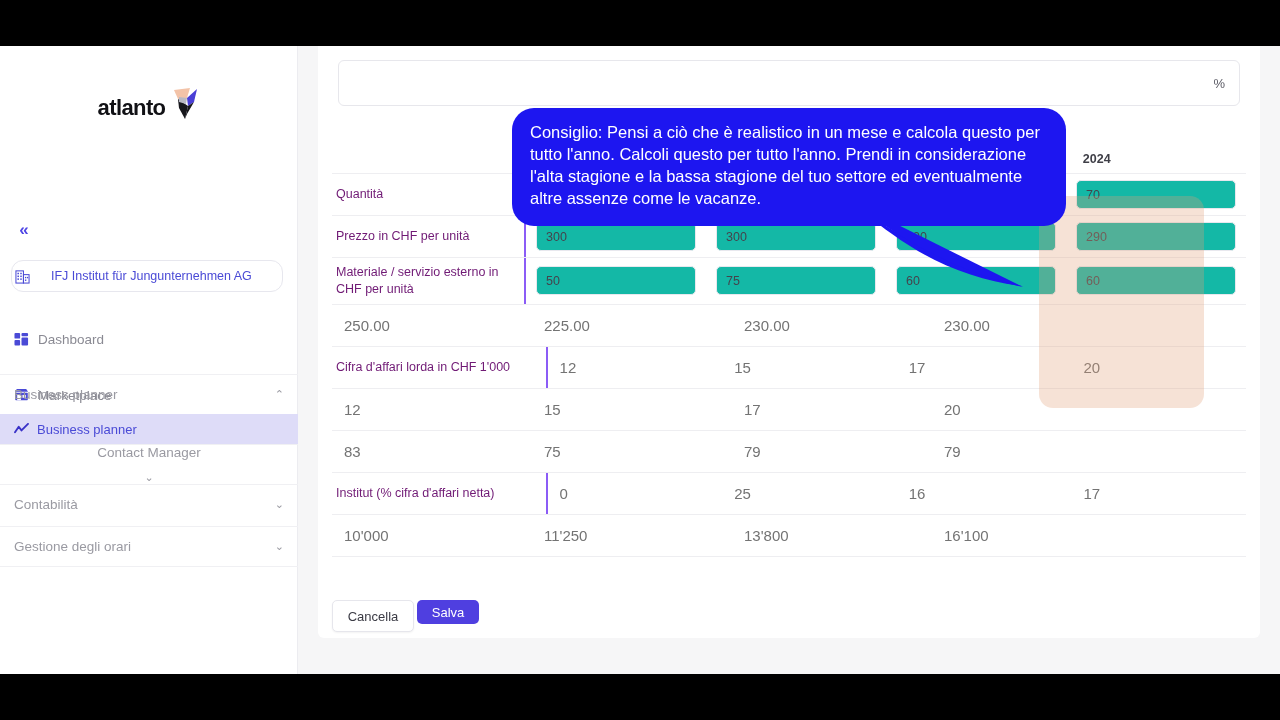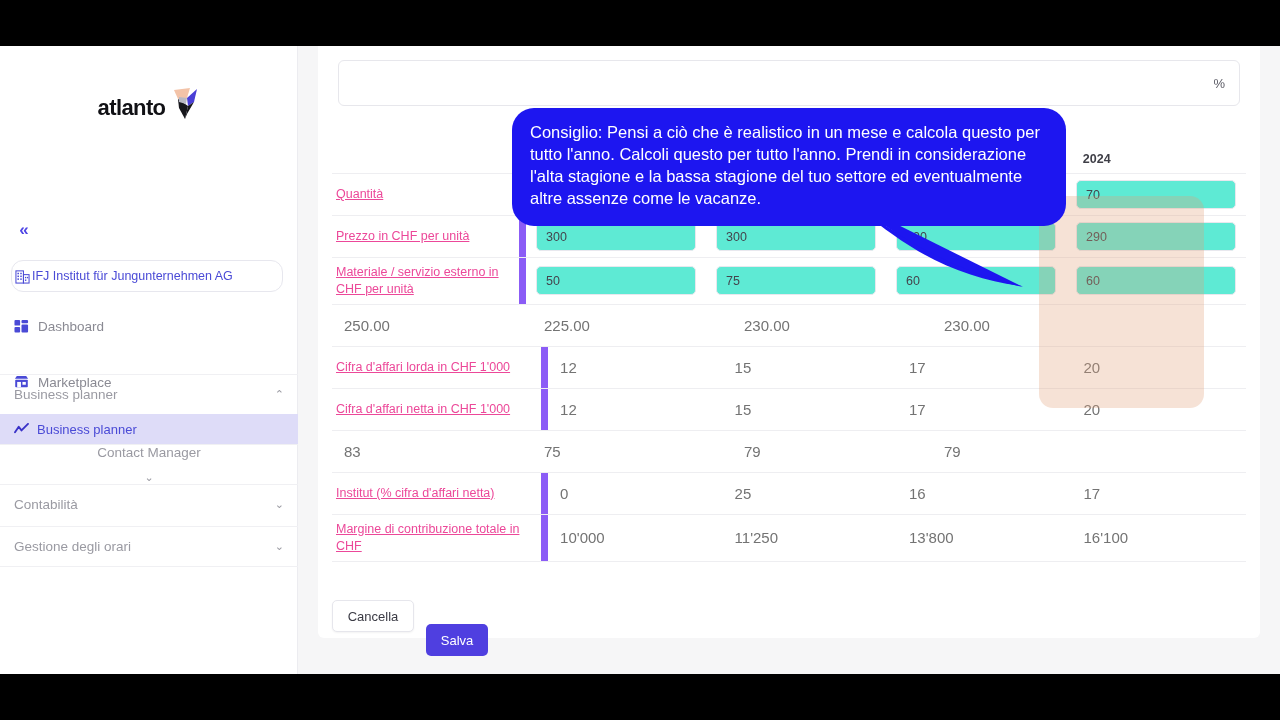--- a/index.html
+++ b/index.html
@@ -49,31 +49,31 @@
     display: flex; align-items: center; justify-content: center;
     color: #4f46e5; font-size: 17px; font-weight: 700;
     cursor: pointer;
   }
 
   #org-chip {
     position: absolute; left: 11px; top: 214px;
     width: 272px; height: 32px;
     border: 1px solid #e7e7ee; border-radius: 12px;
     background: #fff;
-    display: flex; align-items: center; gap: 2px;
+    display: flex; align-items: center; gap: 21px;
     padding: 0 3px;
     cursor: pointer;
   }
   #org-chip .label {
     font-size: 12.5px; color: #4a4ad6; white-space: nowrap;
   }
 
   .nav-simple {
     position: absolute; left: 14px;
-    height: 28px; display: flex; align-items: flex-start; gap: 9px;
+    height: 28px; display: flex; align-items: flex-end; gap: 9px;
     cursor: pointer;
   }
   .nav-simple .label { font-size: 13.5px; color: #8a8a93; }
 
   .nav-group {
     position: absolute; left: 0; width: 298px; height: 40px;
     display: flex; align-items: center;
     padding: 0 14px;
     border-top: 1px solid #f0f0f3;
     cursor: pointer;
@@ -115,34 +115,33 @@
   }
   #pct-field .sym { font-size: 13px; color: #5c5c66; }
 
   
   #tbl { position: absolute; left: 14px; top: 101px; width: 914px; }
   .trow { position: relative; display: flex; border-bottom: 1px solid #eeeef1; }
   .trow.head { border-bottom: 1px solid #eeeef1; }
   .cell-label {
     width: 248px; min-height: 41px;
     display: flex; align-items: center;
-    font-size: 12.5px; color: #ec4899; line-height: 1.35;
+    font-size: 12.5px; color: #701a75; line-height: 1.35;
     padding: 6px 12px 6px 4px;
-    border-right: 7px solid #8b5cf6;
-    text-decoration: underline;
+    border-right: 2px solid #8b5cf6;
   }
   .cell-val {
     width: 200px; min-height: 41px;
     display: flex; align-items: center;
     padding: 0 10px;
   }
   .cell-val .inp {
     width: 160px; height: 29px;
     border: 1px solid #e8e8ee; border-radius: 5px;
-    background: #5eead4;
+    background: #14b8a6;
     display: flex; align-items: center;
     padding: 0 9px;
     font-size: 12.5px; color: #44444d;
   }
   .cell-val .plain { font-size: 15px; color: #737373; padding-left: 2px; }
   .hdr-label { width: 248px; height: 44px; border-right: 1px solid #eeeef1; }
   .hdr-year {
     width: 200px; height: 44px;
     display: flex; align-items: flex-end;
     padding: 0 10px 7px 12px;
@@ -154,33 +153,33 @@
   #hl2022 {
     position: absolute;
     left: 741px; top: 150px;
     width: 165px; height: 212px;
     background: rgba(226,160,120,0.30);
     border-radius: 14px;
     pointer-events: none;
   }
 
   
-  #btns { position: absolute; left: 14px; top: 572px; display: flex; gap: 12px; }
+  #btns { position: absolute; left: 14px; top: 572px; display: flex; gap: 3px; }
   #cancel-btn {
     min-width: 82px; height: 32px;
     border: 1px solid #e6e6ec; border-radius: 5px; background: #fff;
     display: flex; align-items: center; justify-content: center;
     font-size: 13px; color: #3a3a44; cursor: pointer;
     box-shadow: 0 1px 2px rgba(0,0,0,0.05);
   }
   #save-btn {
-    min-width: 62px; height: 32px;
+    min-width: 62px; height: 24px;
     border: none; border-radius: 5px; background: #4f3fe0;
     display: flex; align-items: center; justify-content: center;
-    font-size: 13px; color: #fff; cursor: pointer; margin-top: 24px;
+    font-size: 13px; color: #fff; cursor: pointer;
   }
 
   
   #bubble {
     position: absolute; left: 214px; top: 62px;
     width: 554px;
     background: #1d16f0;
     border-radius: 22px;
     padding: 14px 18px 16px 18px;
     z-index: 60;
@@ -373,21 +372,20 @@
               </div>
             <div class="cell-val">
                 <span class="plain">17</span>
               </div>
             <div class="cell-val">
                 <span class="plain">20</span>
               </div>
           </div>
 
           <div class="trow">
-            <div class="cell-label">Cifra d'affari netta in CHF 1'000</div>
             <div class="cell-val">
                 <span class="plain">12</span>
               </div>
             <div class="cell-val">
                 <span class="plain">15</span>
               </div>
             <div class="cell-val">
                 <span class="plain">17</span>
               </div>
             <div class="cell-val">
@@ -420,21 +418,20 @@
               </div>
             <div class="cell-val">
                 <span class="plain">16</span>
               </div>
             <div class="cell-val">
                 <span class="plain">17</span>
               </div>
           </div>
 
           <div class="trow">
-            <div class="cell-label">Margine di contribuzione totale in CHF</div>
             <div class="cell-val">
                 <span class="plain">10'000</span>
               </div>
             <div class="cell-val">
                 <span class="plain">11'250</span>
               </div>
             <div class="cell-val">
                 <span class="plain">13'800</span>
               </div>
             <div class="cell-val">

